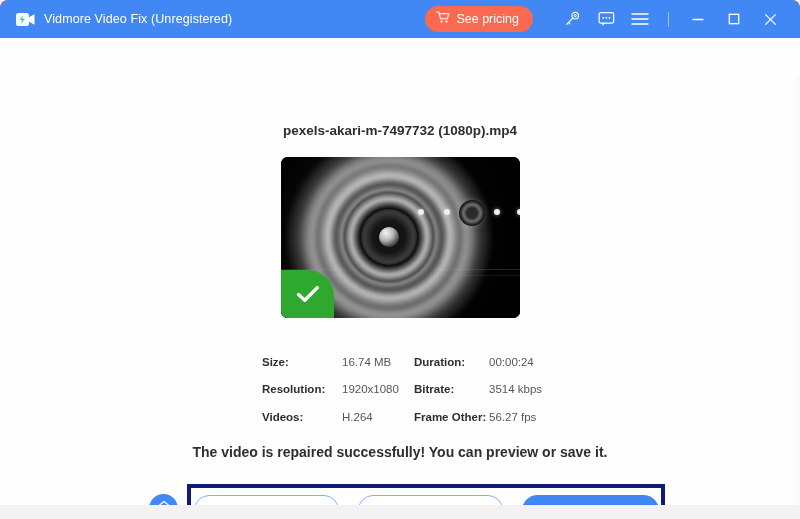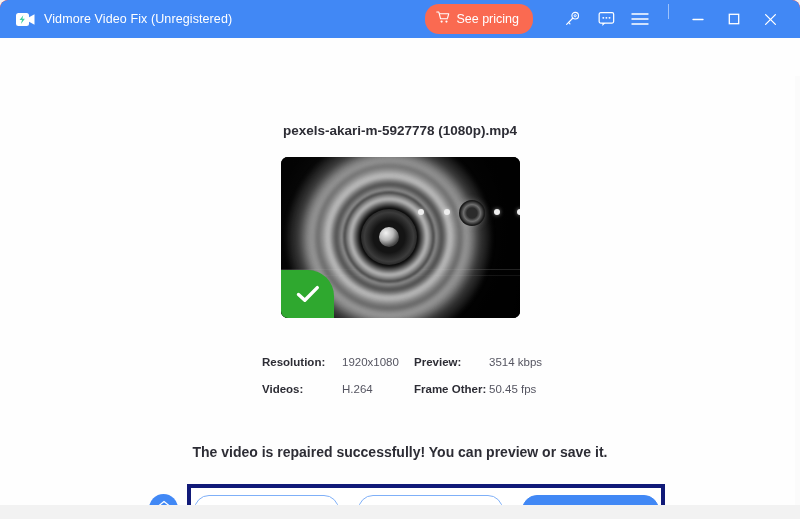--- a/index.html
+++ b/index.html
@@ -51,20 +51,21 @@
   }
   .app-title {
     color: #ffffff;
     font-size: 12.5px;
     letter-spacing: 0.1px;
     white-space: nowrap;
   }
   .tb-right {
     margin-left: auto;
     display: flex;
+    align-items: center;
     padding-right: 14px;
     gap: 4px;
   }
   #see-pricing-button {
     display: flex;
     align-items: center;
     gap: 6px;
     background: #fa6a51;
     color: #ffffff;
     font-size: 12.5px;
@@ -368,21 +369,21 @@
           <path d="M2.6 2.6 L12.4 12.4 M12.4 2.6 L2.6 12.4" stroke="#ffffff" stroke-width="1.3" stroke-linecap="round"></path>
         </svg>
       </div>
     </div>
   </div>
 
   <div id="content">
 
     <div id="scroll-track"></div>
 
-    <div id="file-name">pexels-akari-m-5927778 (1080p).mp4</div>
+    <div id="file-name">pexels-akari-m-7497732 (1080p).mp4</div>
 
     <div id="video-thumbnail">
       <div class="lens-scene">
         <div class="barrel-line bl1"></div>
         <div class="barrel-line bl2"></div>
         <div class="lens-ring lr1"></div>
         <div class="lens-ring lr2"></div>
         <div class="lens-ring lr3"></div>
         <div class="lens-ring lr4"></div>
         <div class="lens-ring lr5"></div>
@@ -395,30 +396,36 @@
       </div>
       <div id="success-badge">
         <svg width="26" height="20" viewBox="0 0 26 20">
           <path d="M3.5 10.5 L9.8 16.2 L22.3 3.6" fill="none" stroke="#ffffff" stroke-width="3.4" stroke-linecap="round" stroke-linejoin="round"></path>
         </svg>
       </div>
     </div>
 
     <div id="metadata-table">
       <div class="meta-row">
+        <span class="meta-label mc1">Size:</span>
+        <span class="meta-value mc2">16.74 MB</span>
+        <span class="meta-label mc3">Duration:</span>
+        <span class="meta-value mc4">00:00:24</span>
+      </div>
+      <div class="meta-row">
         <span class="meta-label mc1">Resolution:</span>
         <span class="meta-value mc2">1920x1080</span>
-        <span class="meta-label mc3">Preview:</span>
+        <span class="meta-label mc3">Bitrate:</span>
         <span class="meta-value mc4">3514 kbps</span>
       </div>
       <div class="meta-row">
         <span class="meta-label mc1">Videos:</span>
         <span class="meta-value mc2">H.264</span>
         <span class="meta-label mc3">Frame Other:</span>
-        <span class="meta-value mc4">50.45 fps</span>
+        <span class="meta-value mc4">56.27 fps</span>
       </div>
     </div>
 
     <div id="success-message">The video is repaired successfully! You can preview or save it.</div>
 
     <div id="home-button">
       <span>
         <svg width="16" height="16" viewBox="0 0 16 16">
           <path d="M2.1 7.3 L8 2.4 L13.9 7.3 L13.9 13.4 L2.1 13.4 Z" fill="none" stroke="#ffffff" stroke-width="1.25" stroke-linejoin="round"></path>
           <rect x="6.4" y="9.3" width="3.2" height="4.1" fill="none" stroke="#ffffff" stroke-width="1.1"></rect>

